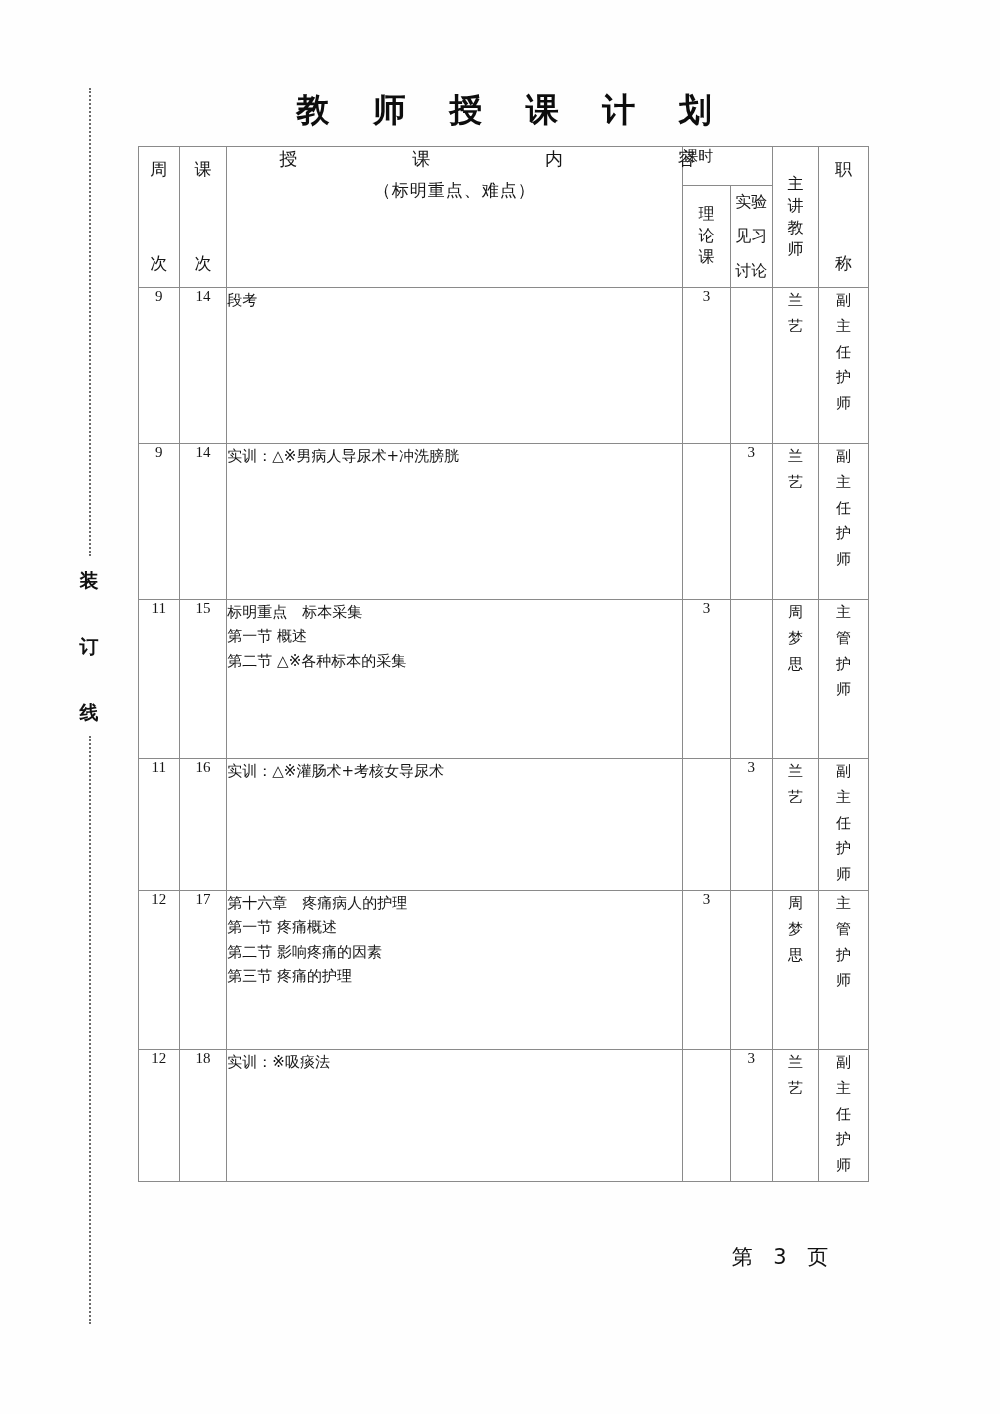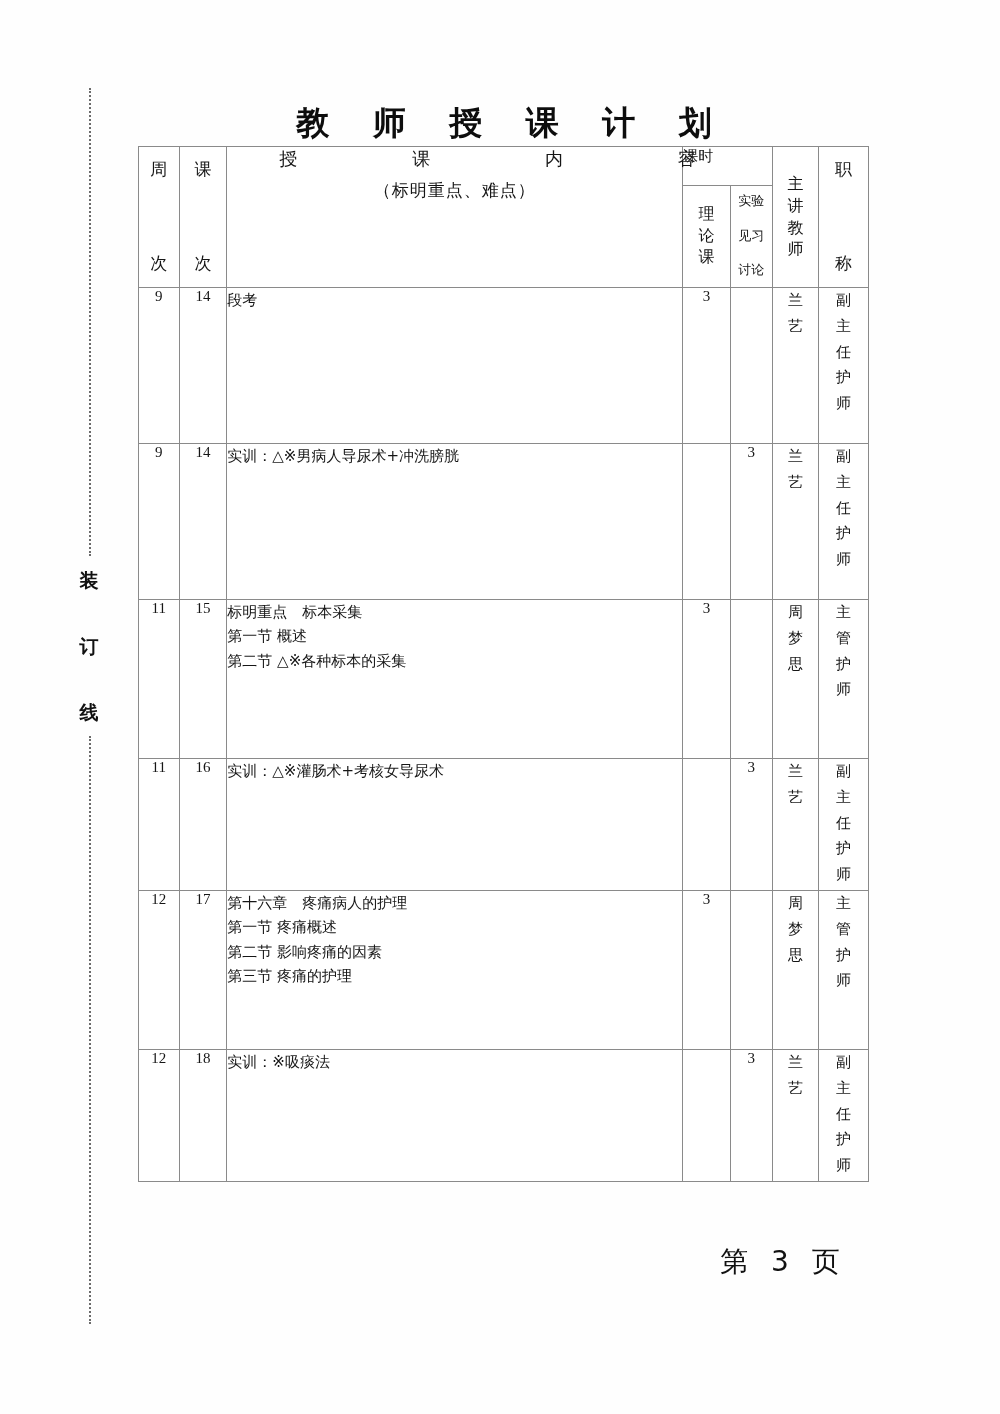--- a/index.html
+++ b/index.html
@@ -56,21 +56,21 @@
     font-size: 19px;
     font-weight: 700;
     color: #111;
     letter-spacing: 0;
   }
 
   
   .doc-title {
     position: absolute;
     left: 138px;
-    top: 101px;
+    top: 88px;
     width: 732px;
     text-align: center;
     font-family: "DejaVu Sans", "Liberation Sans", sans-serif;
     font-size: 33px;
     font-weight: 700;
     letter-spacing: 16px;
     text-indent: 16px;
     color: #0d0d0d;
     white-space: nowrap;
   }
@@ -116,21 +116,21 @@
     height: 100%;
     line-height: 1.05;
     font-size: 17px;
   }
   .vstack.tight {
     justify-content: center;
     gap: 5px;
     font-size: 16px;
   }
   .vstack.small {
-    font-size: 13px;
+    font-size: 16px;
     gap: 4px;
     line-height: 1.1;
   }
   .vstack.wide {
     justify-content: space-between;
     padding: 14px 0;
     box-sizing: border-box;
     font-size: 17px;
   }
   .vstack span { display: block; white-space: nowrap; }
@@ -193,21 +193,21 @@
   .r4 td { height: 158px; }
   .r5 td { height: 131px; }
 
   
   .page-footer {
     position: absolute;
     left: 690px;
     top: 1243px;
     width: 180px;
     text-align: center;
-    font-size: 28px;
+    font-size: 21px;
     letter-spacing: 7px;
     text-indent: 7px;
     color: #111;
     white-space: nowrap;
   }
 </style>
 </head>
 <body>
 
 <div class="page">

